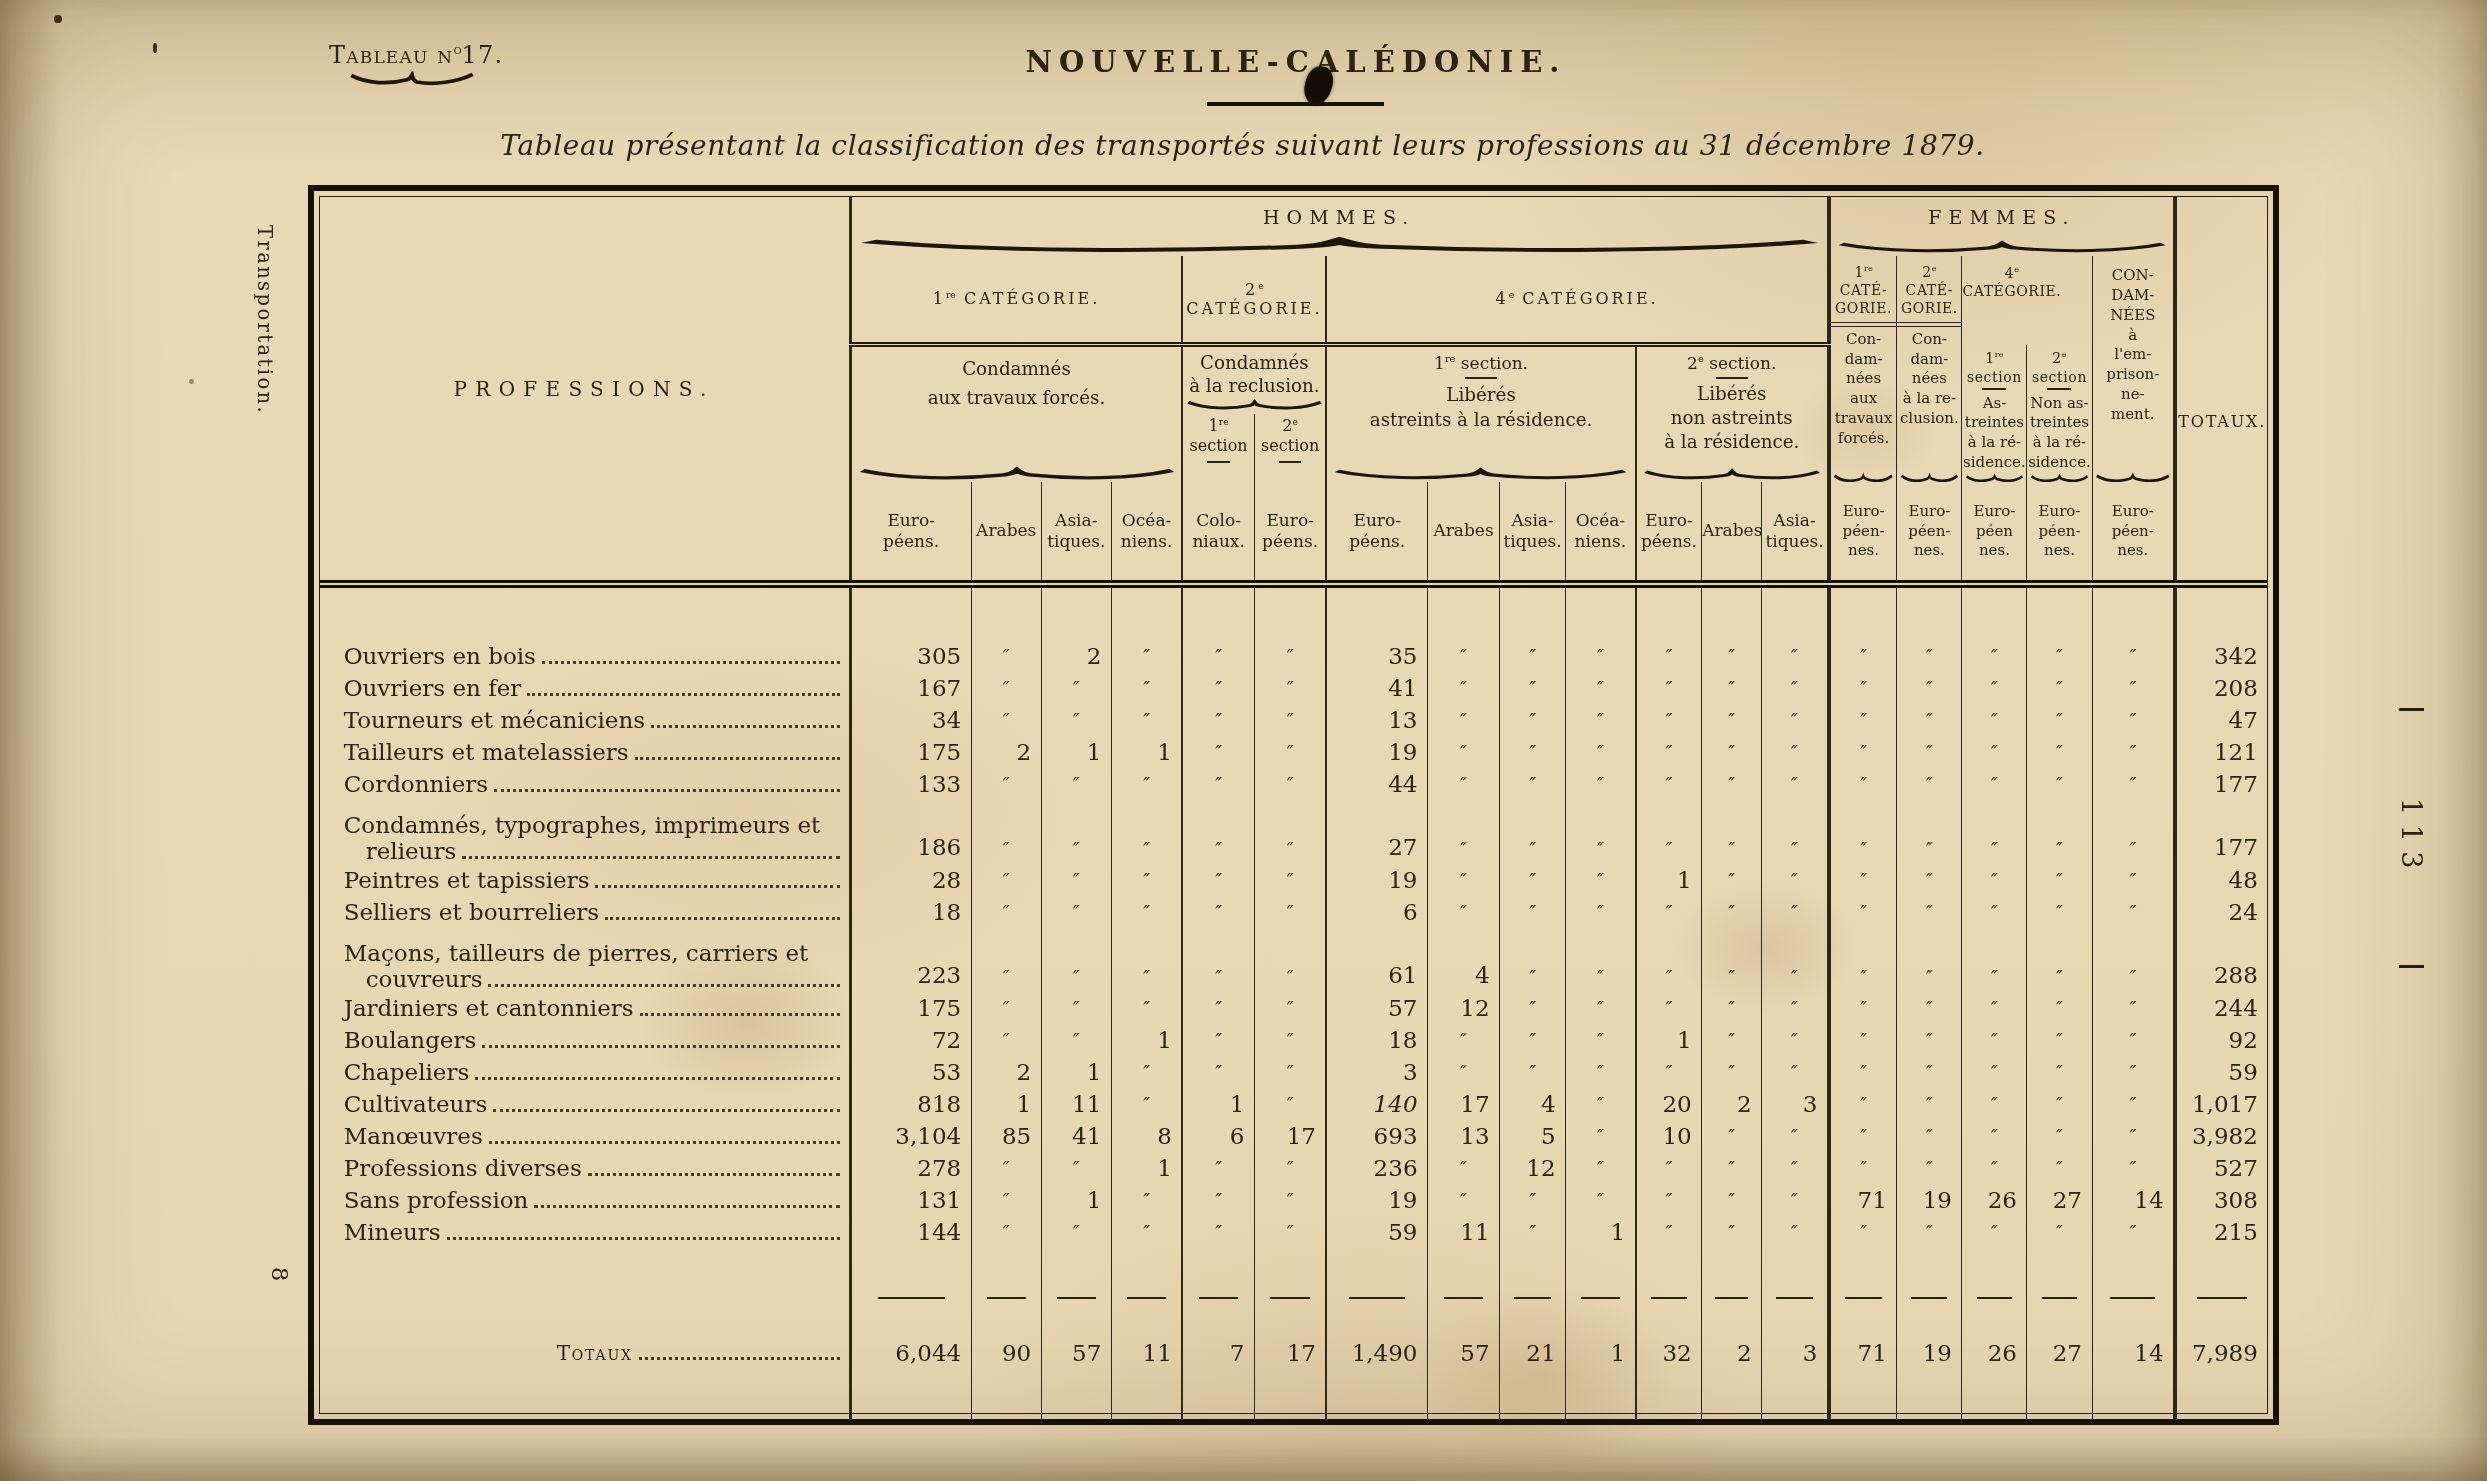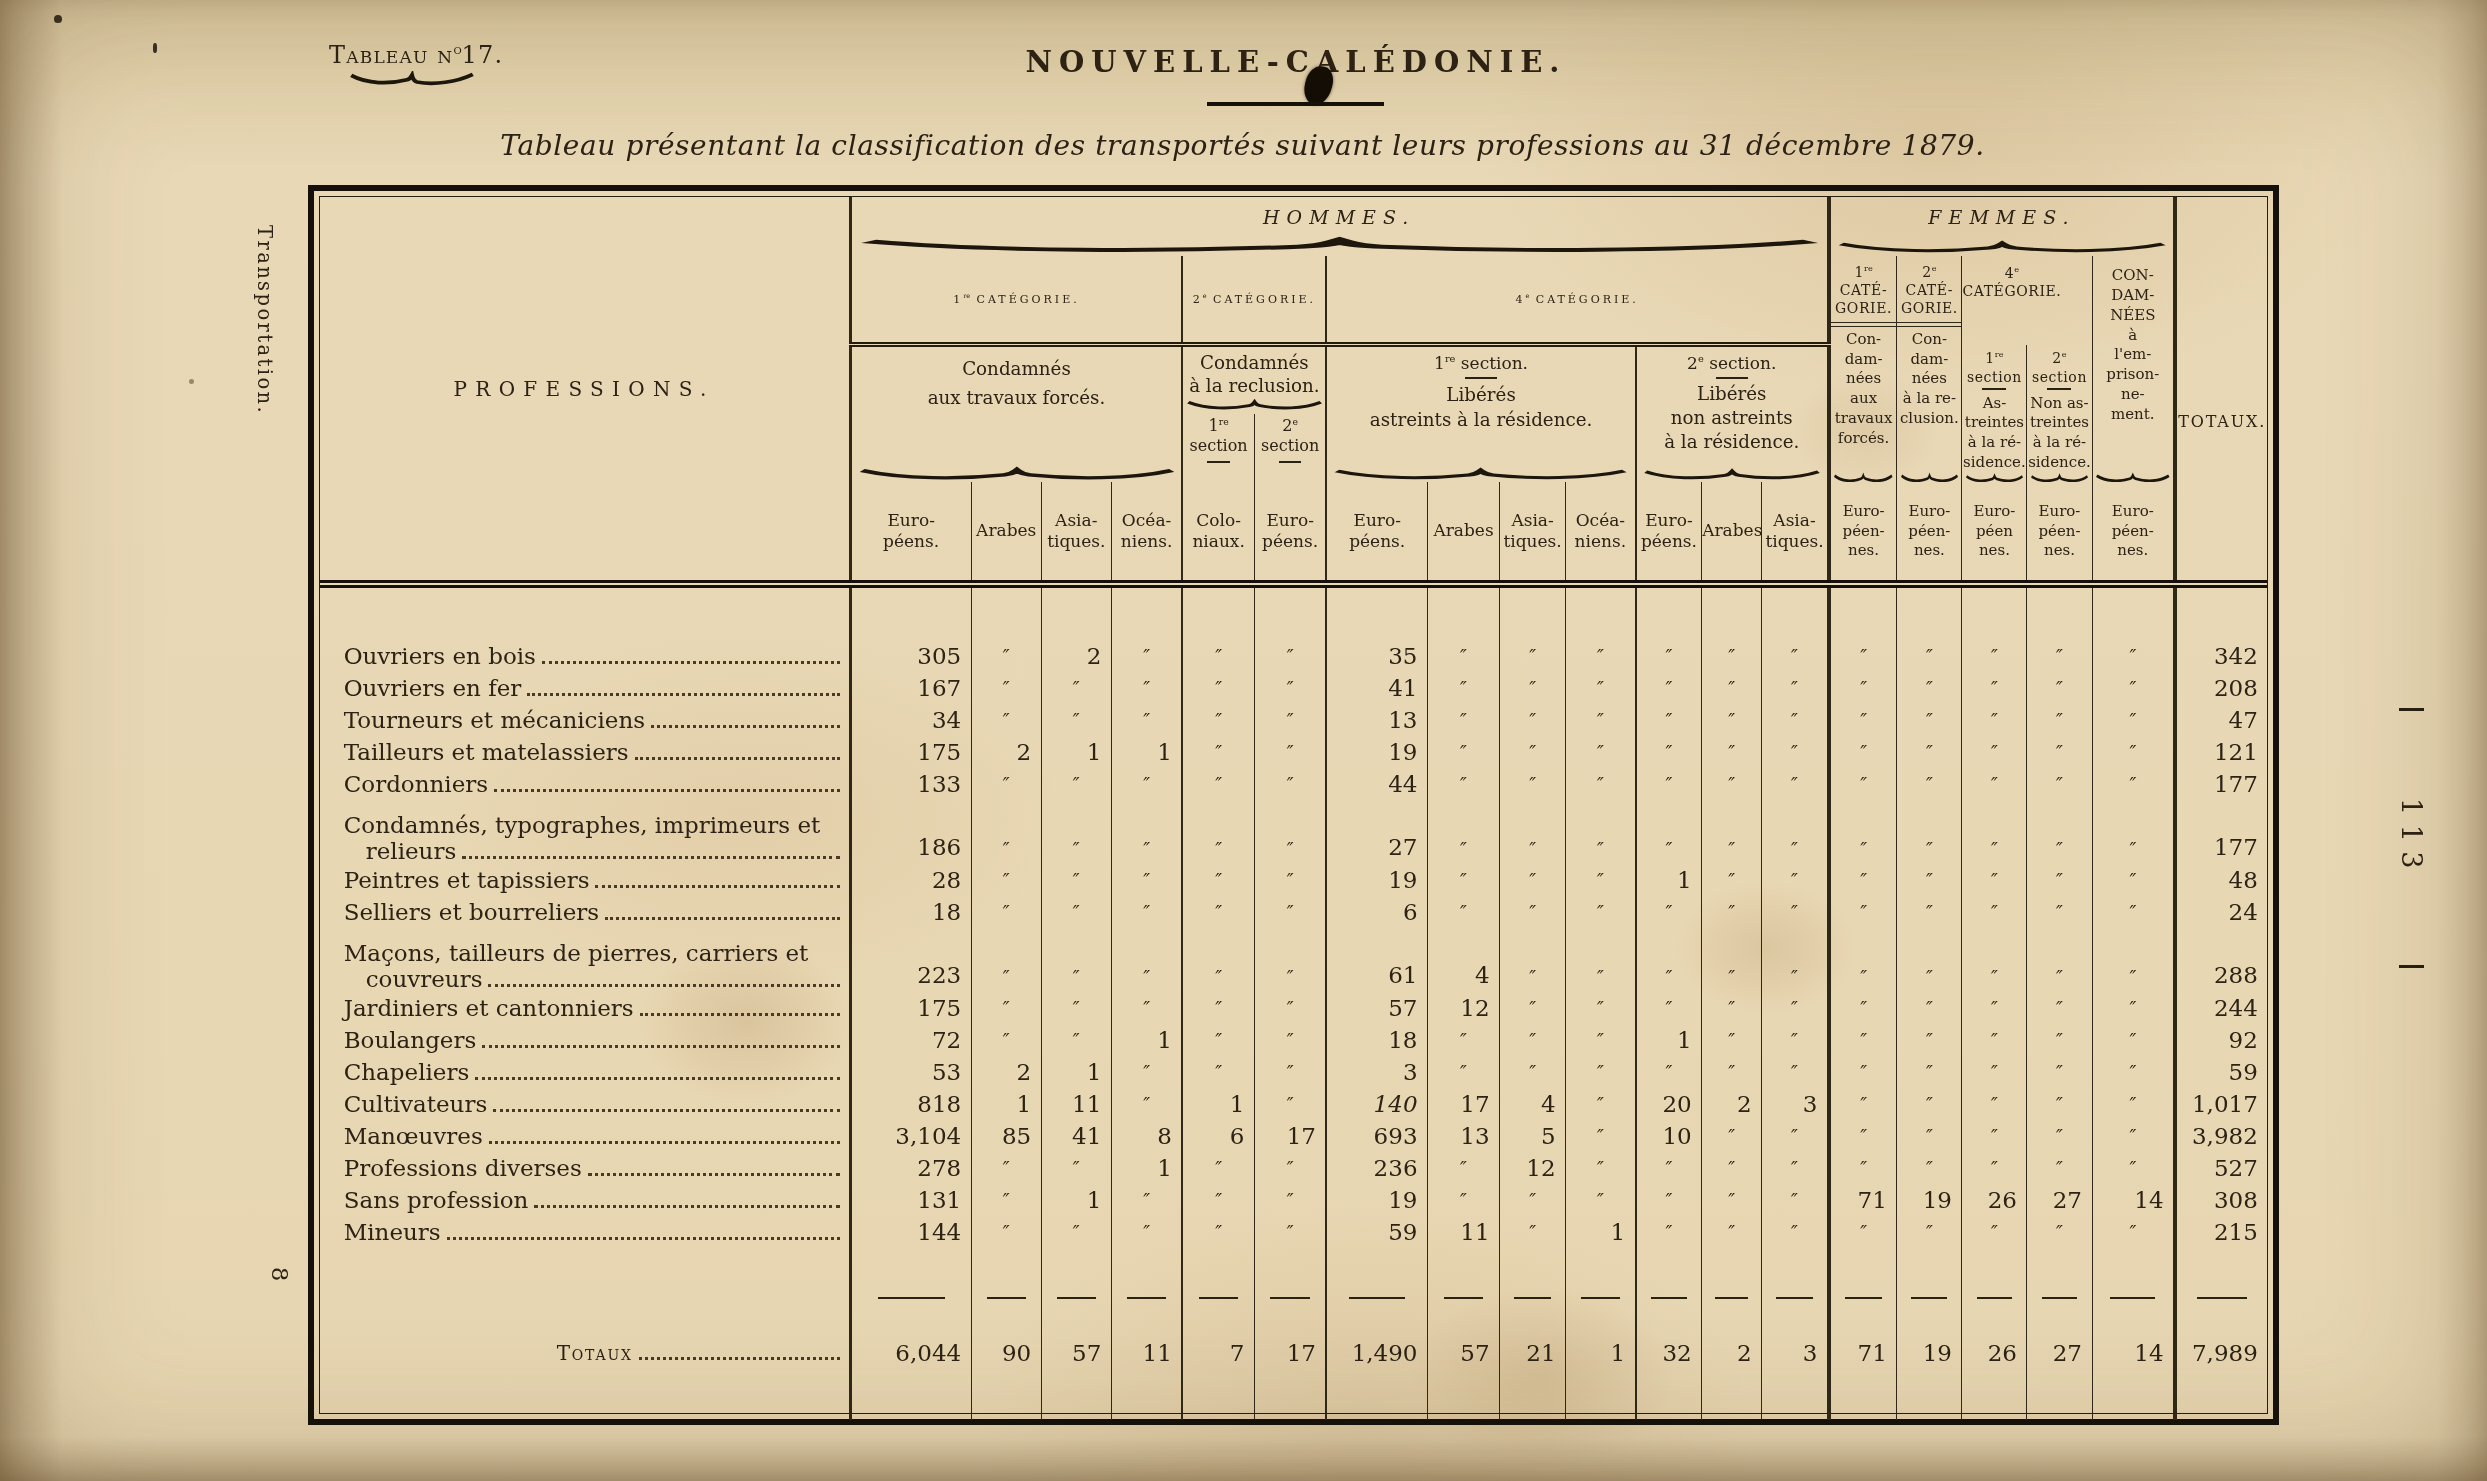--- a/index.html
+++ b/index.html
@@ -55,27 +55,27 @@
   .bl4{border-left:2.4px solid #2f2818;}
   .bl7{border-left:4.1px solid #2f2818;}
   .br5{border-right:3px solid #2f2818;}
   .dblb{border-bottom:5.3px double #231c0e;}
   .hb{border-bottom:8.3px double #15100a;}
 
   .tr-h1{height:59px;} .tr-h2{height:89px;} .tr-h3{height:127px;} .tr-h4{height:102px;}
 
   .prof-cell{vertical-align:middle;}
   .prof-title{font-size:20px;letter-spacing:8.3px;}
-  .grp-cell{vertical-align:top;font-style:italic;}
+  .grp-cell{vertical-align:top;}
   .grp-flex{display:flex;flex-direction:column;height:100%;justify-content:space-between;box-sizing:border-box;padding-top:9.5px;}
   .grp-title{font-size:19px;letter-spacing:7px;}
   .swashwrap{line-height:0;padding:0 7px 2.4px 7px;}
   .totaux-cell{font-size:16px;letter-spacing:1.8px;padding-top:65px;}
 
-  .cat-title{font-size:11px;letter-spacing:3px;vertical-align:middle;}
+  .cat-title{font-size:16px;letter-spacing:3px;vertical-align:middle;}
   .sup{font-size:58%;vertical-align:super;letter-spacing:0;}
   .pre{white-space:pre-line;}
 
   .desc-cell{vertical-align:top;}
   .desc-flex{display:flex;flex-direction:column;height:100%;justify-content:space-between;box-sizing:border-box;padding-top:8.3px;}
   .desc{font-size:18.3px;line-height:1.55;white-space:pre-line;}
   .sec-title{font-size:17px;}
   .mdash{width:32px;border-top:2.4px solid #2a2314;margin:3.5px auto 0 auto;}
   .mini{display:flex;flex:1;margin-top:3.5px;}
   .mini .half{flex:1;padding-top:2.4px;font-size:16px;line-height:1.25;}

